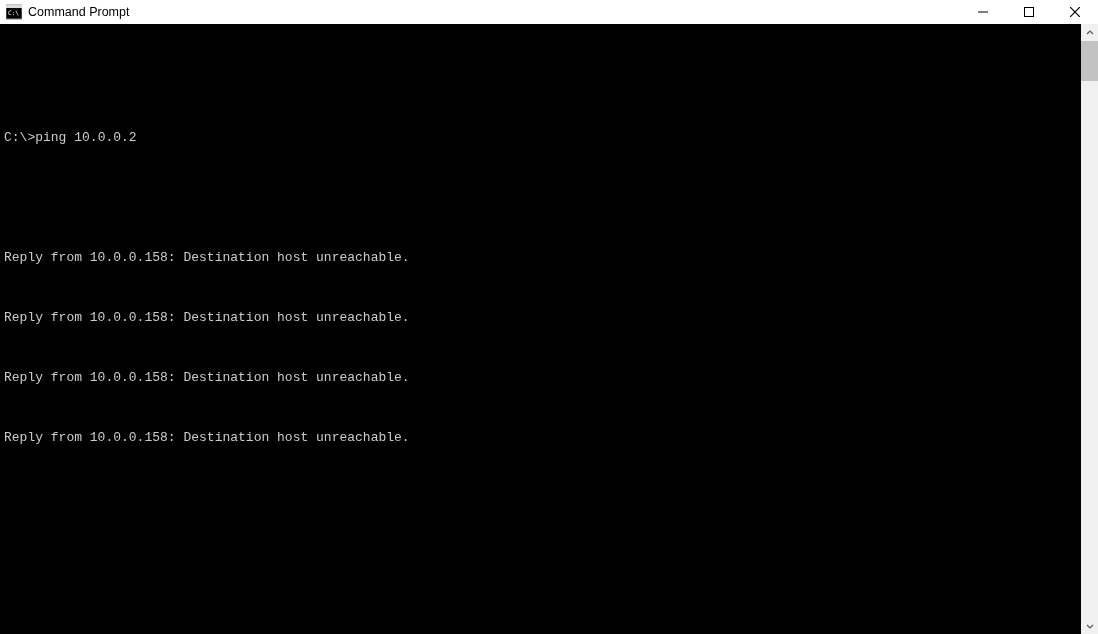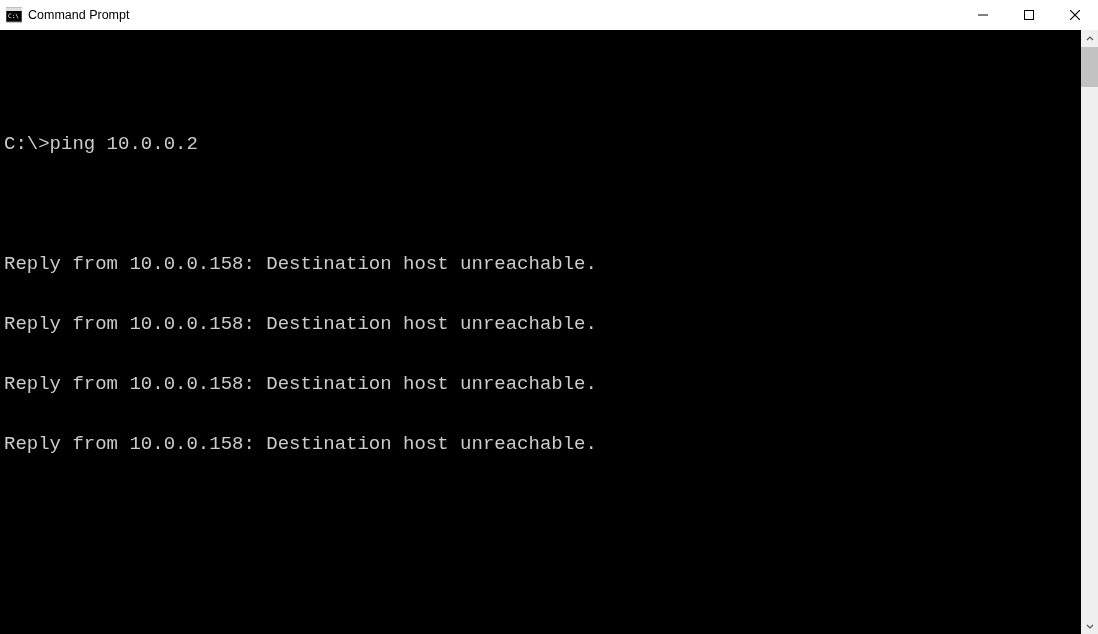--- a/index.html
+++ b/index.html
@@ -6,21 +6,21 @@
     body {
       font-family: "Segoe UI", Tahoma, sans-serif;
       background: #fff;
       width: 1098px;
       height: 634px;
       overflow: hidden;
       display: flex;
       flex-direction: column;
     }
     .titlebar {
-      height: 30px;
+      height: 24px;
       background: #fff;
       display: flex;
       align-items: center;
       padding-left: 6px;
       user-select: none;
     }
     .app-icon {
       width: 16px;
       height: 16px;
       margin-right: 6px;
@@ -57,21 +57,21 @@
       flex: 1;
       display: flex;
       background: #000;
       overflow: hidden;
     }
     .terminal {
       flex: 1;
       background: #000;
       color: #ccc;
       font-family: Consolas, "Courier New", monospace;
-      font-size: 19px;
+      font-size: 13px;
       line-height: 20px;
       padding: 4px 0 0 4px;
       white-space: pre;
       overflow: hidden;
     }
     .prompt-line { color: #ccc; }
     .scrollbar {
       width: 17px;
       background: #f0f0f0;
       display: flex;

